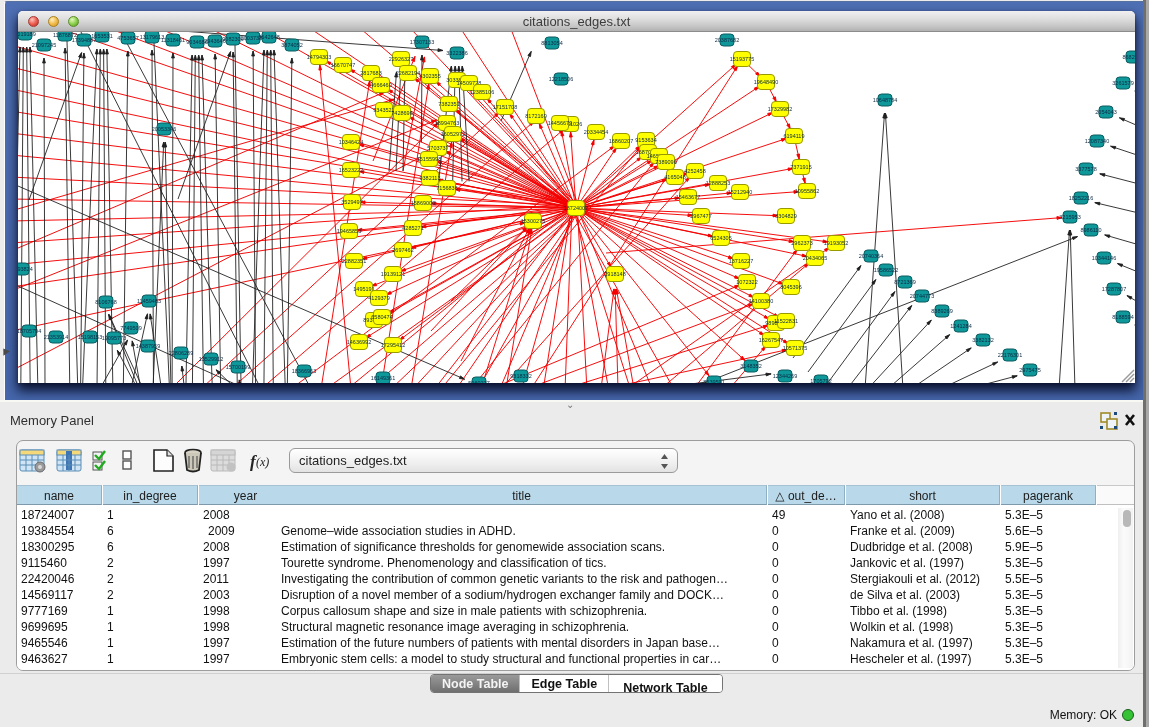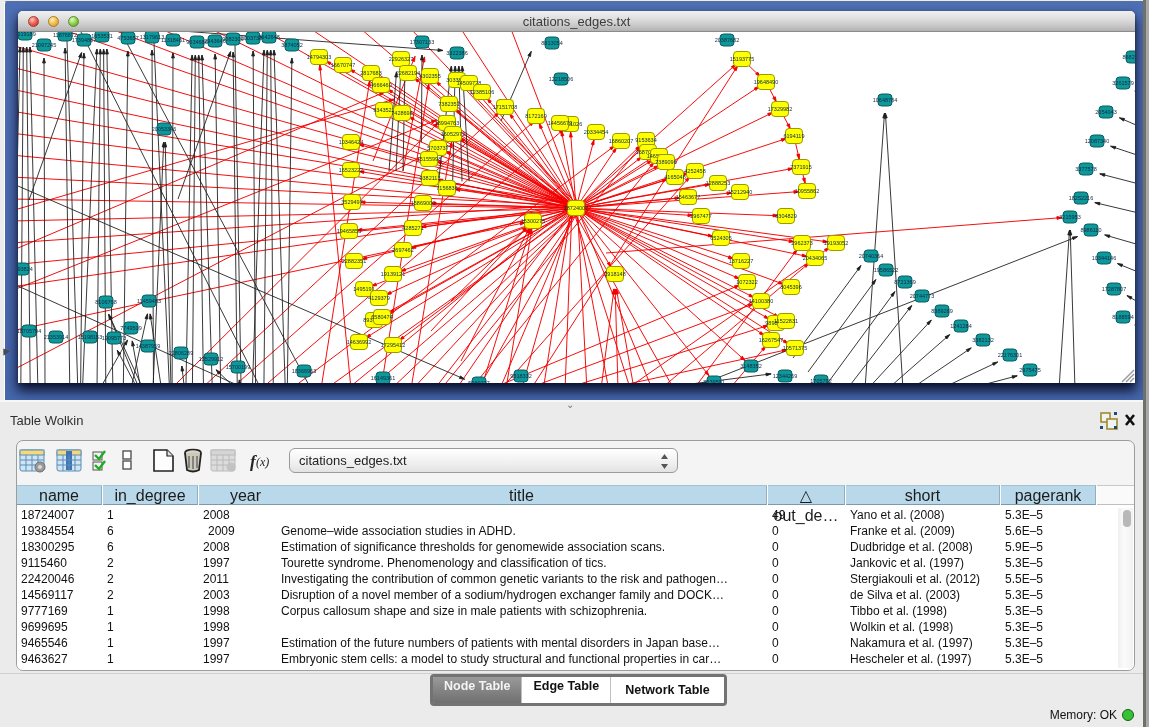--- a/index.html
+++ b/index.html
@@ -15,27 +15,27 @@
 #titlebar .tl { position:absolute; top:5px; width:11px; height:11px; border-radius:50%; }
 #title { position:absolute; width:100%; text-align:center; top:3px; font-size:13px; color:#3c3c3c; }
 #graphbox { position:absolute; left:0; top:21px; width:1117px; height:351px; background:#fff; overflow:hidden; }
 #tablepanel { position:absolute; left:0; top:400px; width:1149px; height:327px; background:#ebebeb; border-top:2px solid #f8f8f4; }
 .tp-title { position:absolute; left:10px; top:11px; font-size:13px; color:#303030; }
 #container { position:absolute; left:16px; top:440px; width:1119px; height:231px; background:#f4f4f4;
   border:1px solid #9d9d9d; border-radius:7px; }
 #tablewhite { position:absolute; left:17px; top:485px; width:1117px; height:185px; background:#fff; border-radius:0 0 6px 6px; }
 .hcell { position:absolute; top:485px; height:20px; background:#b9d9ea;
   border-right:1px solid #8fafc2; border-top:1px solid #a5c2d4; border-bottom:1px solid #7d9aac;
-  font-size:16px; color:#1c1c1c; text-align:center; line-height:20px; }
+  font-size:12px; color:#1c1c1c; text-align:center; line-height:20px; }
 .cell { position:absolute; height:16px; font-size:12px; color:#111; line-height:16px; white-space:nowrap; overflow:hidden; }
 #dropdown { position:absolute; left:289px; top:448px; width:389px; height:25px; border:1px solid #9a9a9a; border-radius:6px;
   background:linear-gradient(180deg,#ffffff,#ededed 70%,#e2e2e2); font-size:13px; color:#222; line-height:24px; padding-left:9px; }
 #scrolltrack { position:absolute; left:1118px; top:508px; width:15px; height:160px; background:linear-gradient(90deg,#efefef,#fbfbfb 40%,#f2f2f2); }
 #scrollthumb { position:absolute; left:1123px; top:510px; width:8px; height:17px; background:#b8b8b8; border-radius:4px; }
-#tabs { position:absolute; left:430px; top:674px; height:32px; border:3px solid #737373; border-radius:4px; overflow:hidden; display:flex; }
+#tabs { position:absolute; left:430px; top:674px; height:19px; border:1px solid #737373; border-radius:4px; overflow:hidden; display:flex; }
 .tab { height:100%; font-size:12.5px; font-weight:bold; line-height:18px; padding:0 11px; background:#fff; color:#111; }
 .tab.sel { background:linear-gradient(180deg,#9a9a9a,#6f6f6f); color:#f4f4f4; }
 .tab.mid { border-left:1px solid #c0c0c0; border-right:1px solid #c0c0c0; }
 #memtext { position:absolute; left:1025px; top:708px; width:92px; text-align:right; font-size:12px; color:#111; }
 #memdot { position:absolute; left:1122px; top:709px; width:12px; height:12px; border-radius:50%; background:#35c335; border:1.5px solid #1c5c1c; }
 #rightedge1 { position:absolute; left:1143px; top:0; width:3px; height:727px; background:#70706a; }
 #rightedge2 { position:absolute; left:1146px; top:0; width:3px; height:727px; background:#a9a9a9; }
 </style></head>
 <body>
 <div id="stage">
@@ -748,21 +748,21 @@
 <g stroke="#9a9a9a" stroke-width="1.4">
 <line x1="1121" y1="381" x2="1133" y2="369"></line>
 <line x1="1125" y1="381" x2="1133" y2="373"></line>
 <line x1="1129" y1="381" x2="1133" y2="377"></line>
 </g>
 </svg>
       </div>
     </div>
   </div>
   <div id="tablepanel">
-    <div class="tp-title">Table Wolkin</div>
+    <div class="tp-title">Memory Panel</div>
     <div style="position:absolute;left:566px;top:-3px;color:#777;font-size:10px">⌄</div>
     <svg width="40" height="22" style="position:absolute;left:1098px;top:8px">
       <rect x="3" y="3" width="9" height="9" fill="#eef4fa" stroke="#a08c28" stroke-width="1.6"></rect>
       <rect x="9" y="9" width="10" height="10" fill="#eef4fa" stroke="#a08c28" stroke-width="1.6"></rect>
       <rect x="16" y="2" width="3" height="3" fill="#1d4a7a"></rect>
       <rect x="2" y="16" width="3" height="3" fill="#1d4a7a"></rect>
       <rect x="16" y="16" width="3" height="3" fill="#1d4a7a"></rect>
       <path d="M28 5 L36 15 M36 5 L28 15" stroke="#111" stroke-width="2.6"></path>
     </svg>
   </div>
@@ -869,20 +869,21 @@
 <div class="cell" style="left:21px;top:603px;width:78px">9777169</div>
     <div class="cell" style="left:107px;top:603px;width:88px">1</div>
     <div class="cell" style="left:203px;top:603px;width:70px">1998</div>
     <div class="cell" style="left:281px;top:603px;width:483px">Corpus callosum shape and size in male patients with schizophrenia.</div>
     <div class="cell" style="left:772px;top:603px;width:70px">0</div>
     <div class="cell" style="left:850px;top:603px;width:147px">Tibbo et al. (1998)</div>
     <div class="cell" style="left:1005px;top:603px;width:88px">5.3E–5</div>
 <div class="cell" style="left:21px;top:619px;width:78px">9699695</div>
     <div class="cell" style="left:107px;top:619px;width:88px">1</div>
     <div class="cell" style="left:203px;top:619px;width:70px">1998</div>
+    <div class="cell" style="left:281px;top:619px;width:483px">Structural magnetic resonance image averaging in schizophrenia.</div>
     <div class="cell" style="left:772px;top:619px;width:70px">0</div>
     <div class="cell" style="left:850px;top:619px;width:147px">Wolkin et al. (1998)</div>
     <div class="cell" style="left:1005px;top:619px;width:88px">5.3E–5</div>
 <div class="cell" style="left:21px;top:635px;width:78px">9465546</div>
     <div class="cell" style="left:107px;top:635px;width:88px">1</div>
     <div class="cell" style="left:203px;top:635px;width:70px">1997</div>
     <div class="cell" style="left:281px;top:635px;width:483px">Estimation of the future numbers of patients with mental disorders in Japan base…</div>
     <div class="cell" style="left:772px;top:635px;width:70px">0</div>
     <div class="cell" style="left:850px;top:635px;width:147px">Nakamura et al. (1997)</div>
     <div class="cell" style="left:1005px;top:635px;width:88px">5.3E–5</div>

